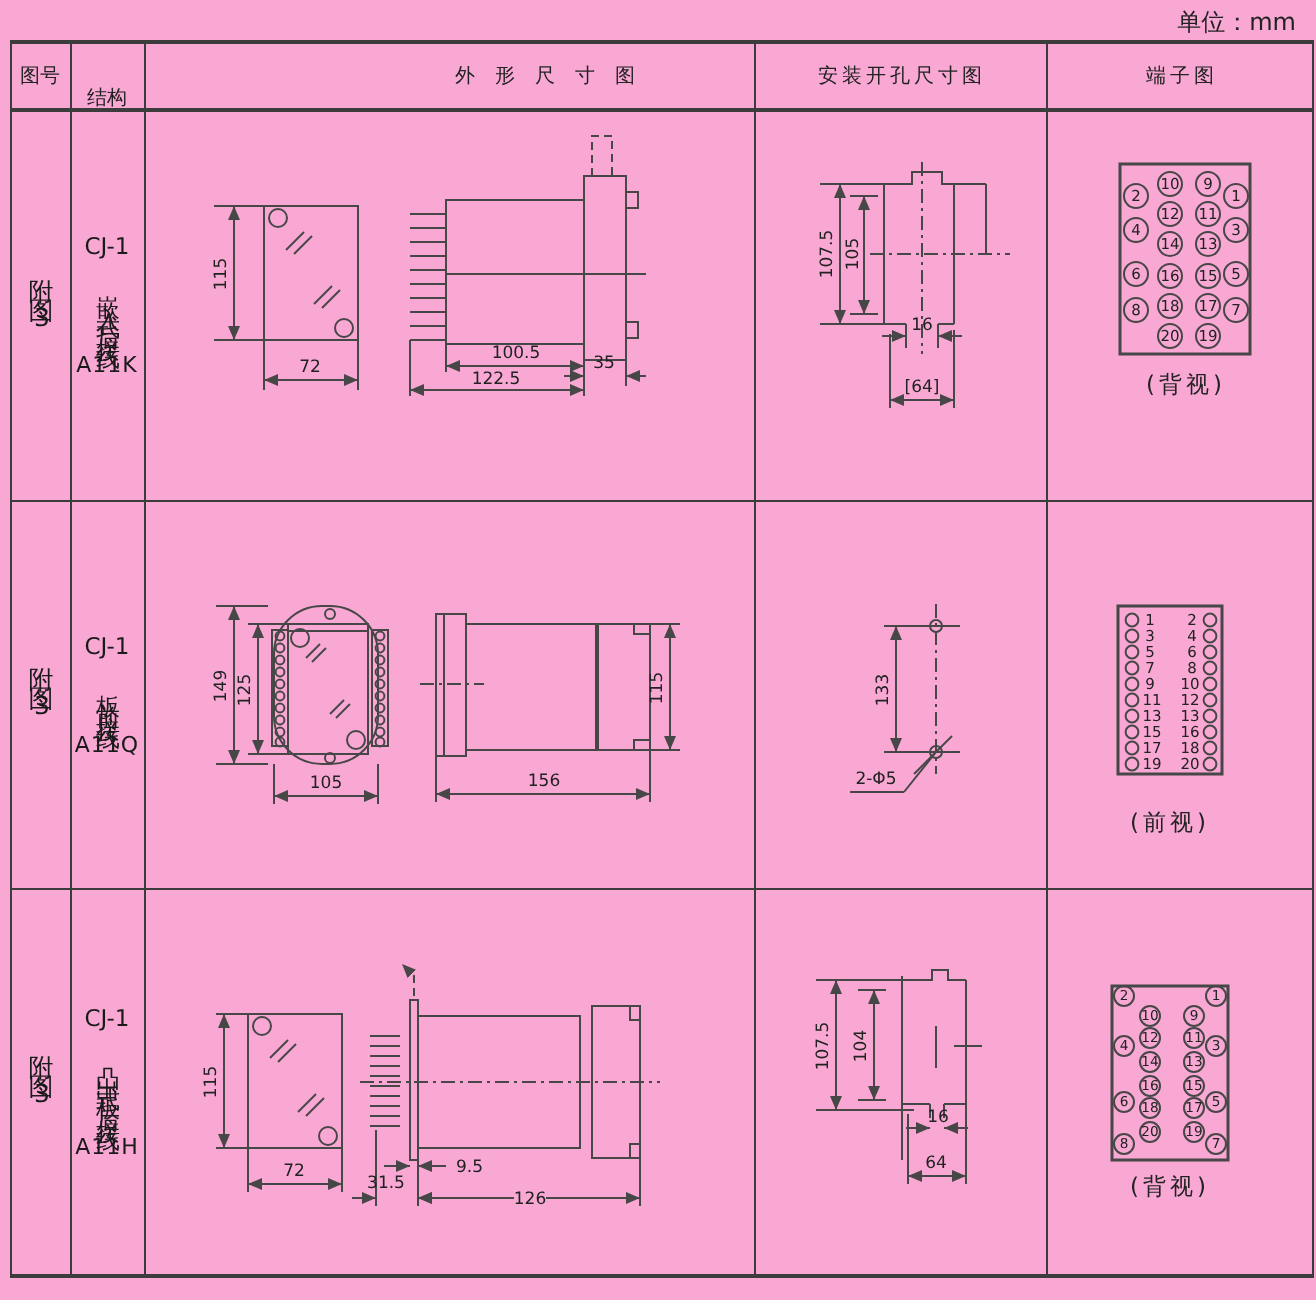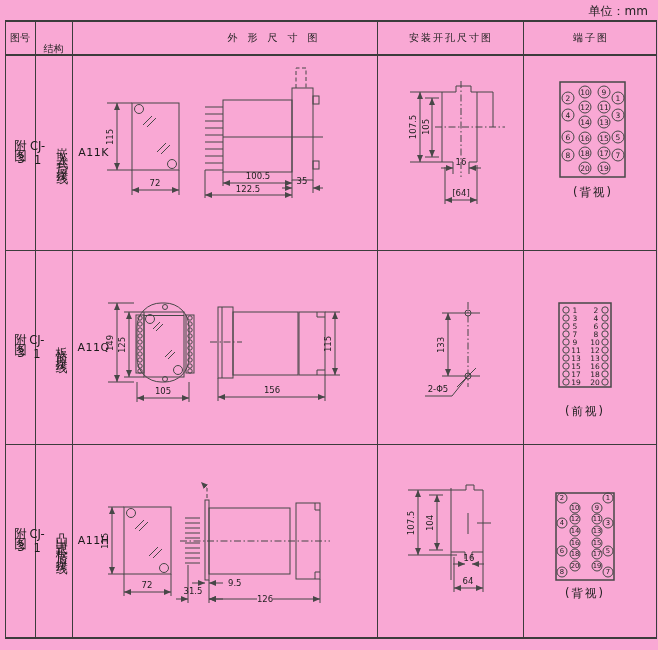--- a/index.html
+++ b/index.html
@@ -5,21 +5,21 @@
   html,body{margin:0;padding:0;background:#fff;}
   .page{position:relative;width:658px;height:650px;background:#f9a8d4;overflow:hidden;
         font-family:"DejaVu Sans",sans-serif;color:#1a1a1a;}
   .hline,.vline{position:absolute;background:#3c3c3c;}
   .cell{position:absolute;display:flex;align-items:center;justify-content:center;text-align:center;}
   .hdr{font-size:10px;color:#222;white-space:nowrap;}
   .sp10{letter-spacing:10px;text-indent:10px;padding-left:48px;}
   .sp2{letter-spacing:2px;text-indent:2px;}
   .unit{position:absolute;top:3px;right:10px;font-size:12px;color:#222;}
   .figtext{writing-mode:vertical-lr;text-orientation:upright;letter-spacing:11px;font-size:12.5px;}
-  .structcell{gap:8px;margin-left:16px;}
+  .structcell{flex-direction:column;gap:8px;}
   .model{font-size:11.5px;}
   .sname{writing-mode:vertical-lr;text-orientation:upright;letter-spacing:5px;font-size:12px;}
   .scode{font-size:11px;letter-spacing:.5px;}
   svg.diag{position:absolute;overflow:visible;}
   svg.diag line,svg.diag path,svg.diag rect,svg.diag circle,svg.diag polyline
       {stroke:#474747;stroke-width:1;fill:none;}
   svg.diag .thick{stroke-width:1.5;}
   svg.diag .dd{stroke-dasharray:7 2.5 1.5 2.5;}
   svg.diag .dash{stroke-dasharray:4 2.5;}
   svg.diag text{stroke:none;fill:#222;font-family:"DejaVu Sans",sans-serif;}

